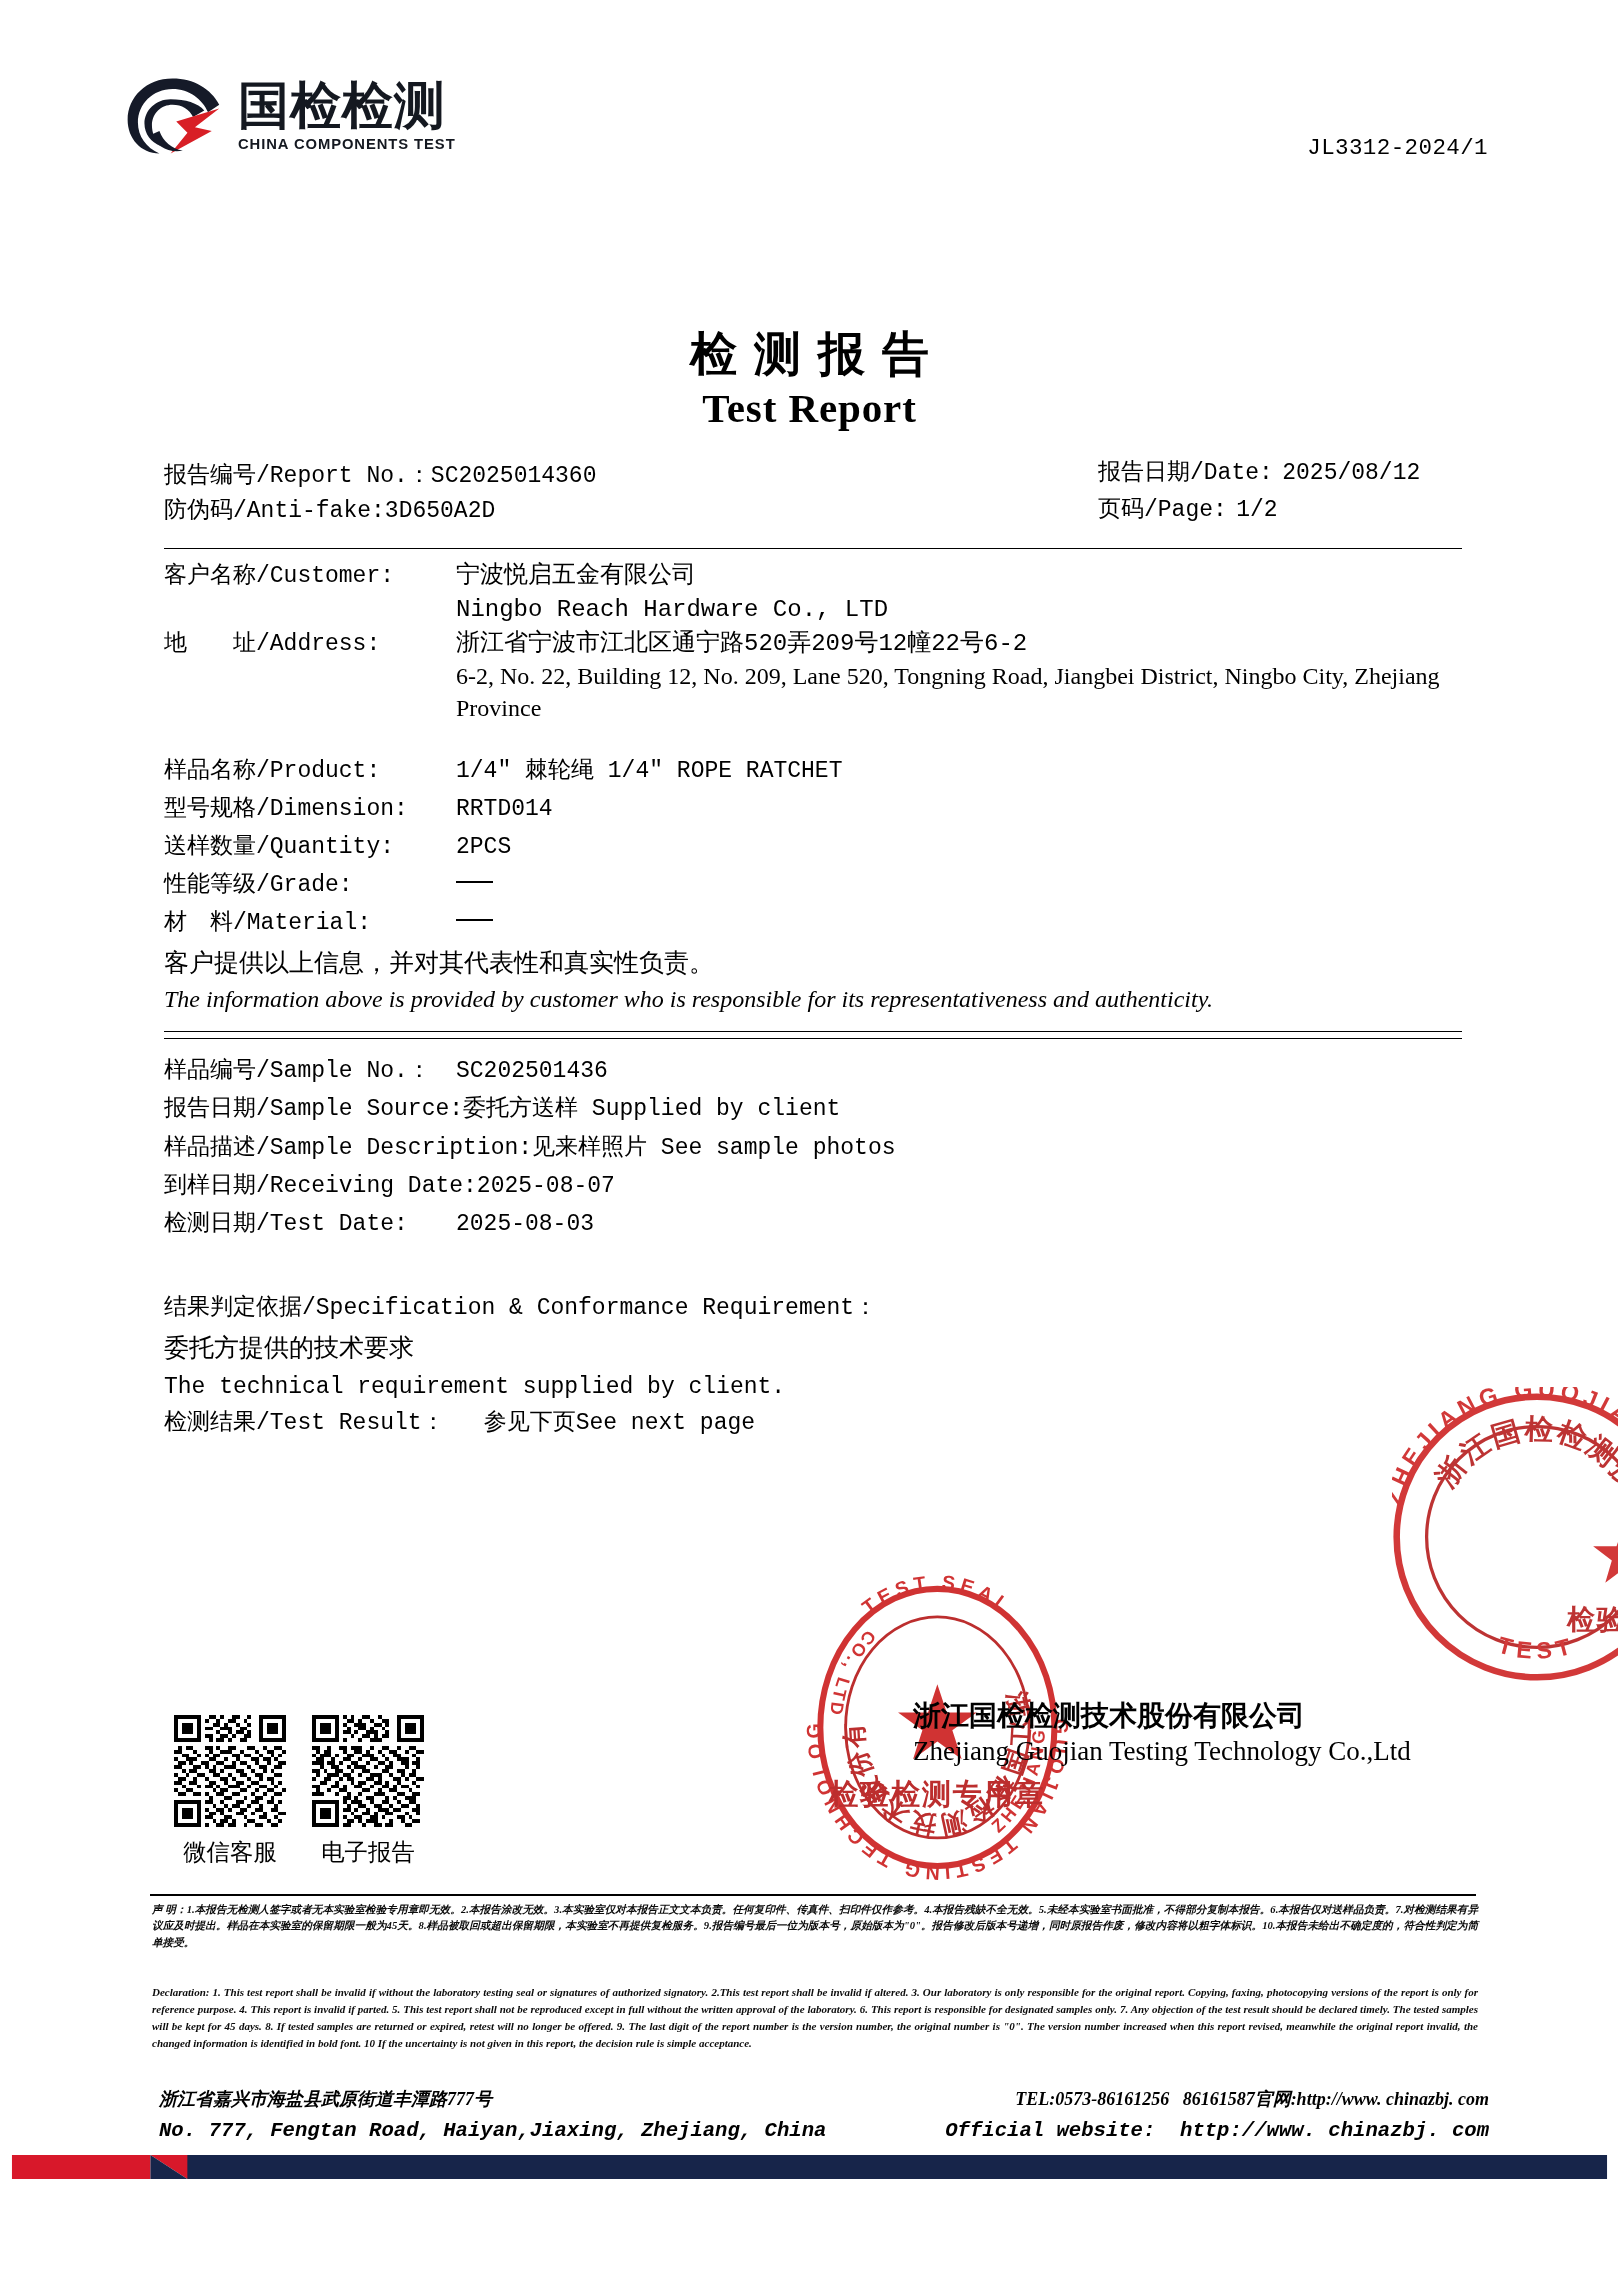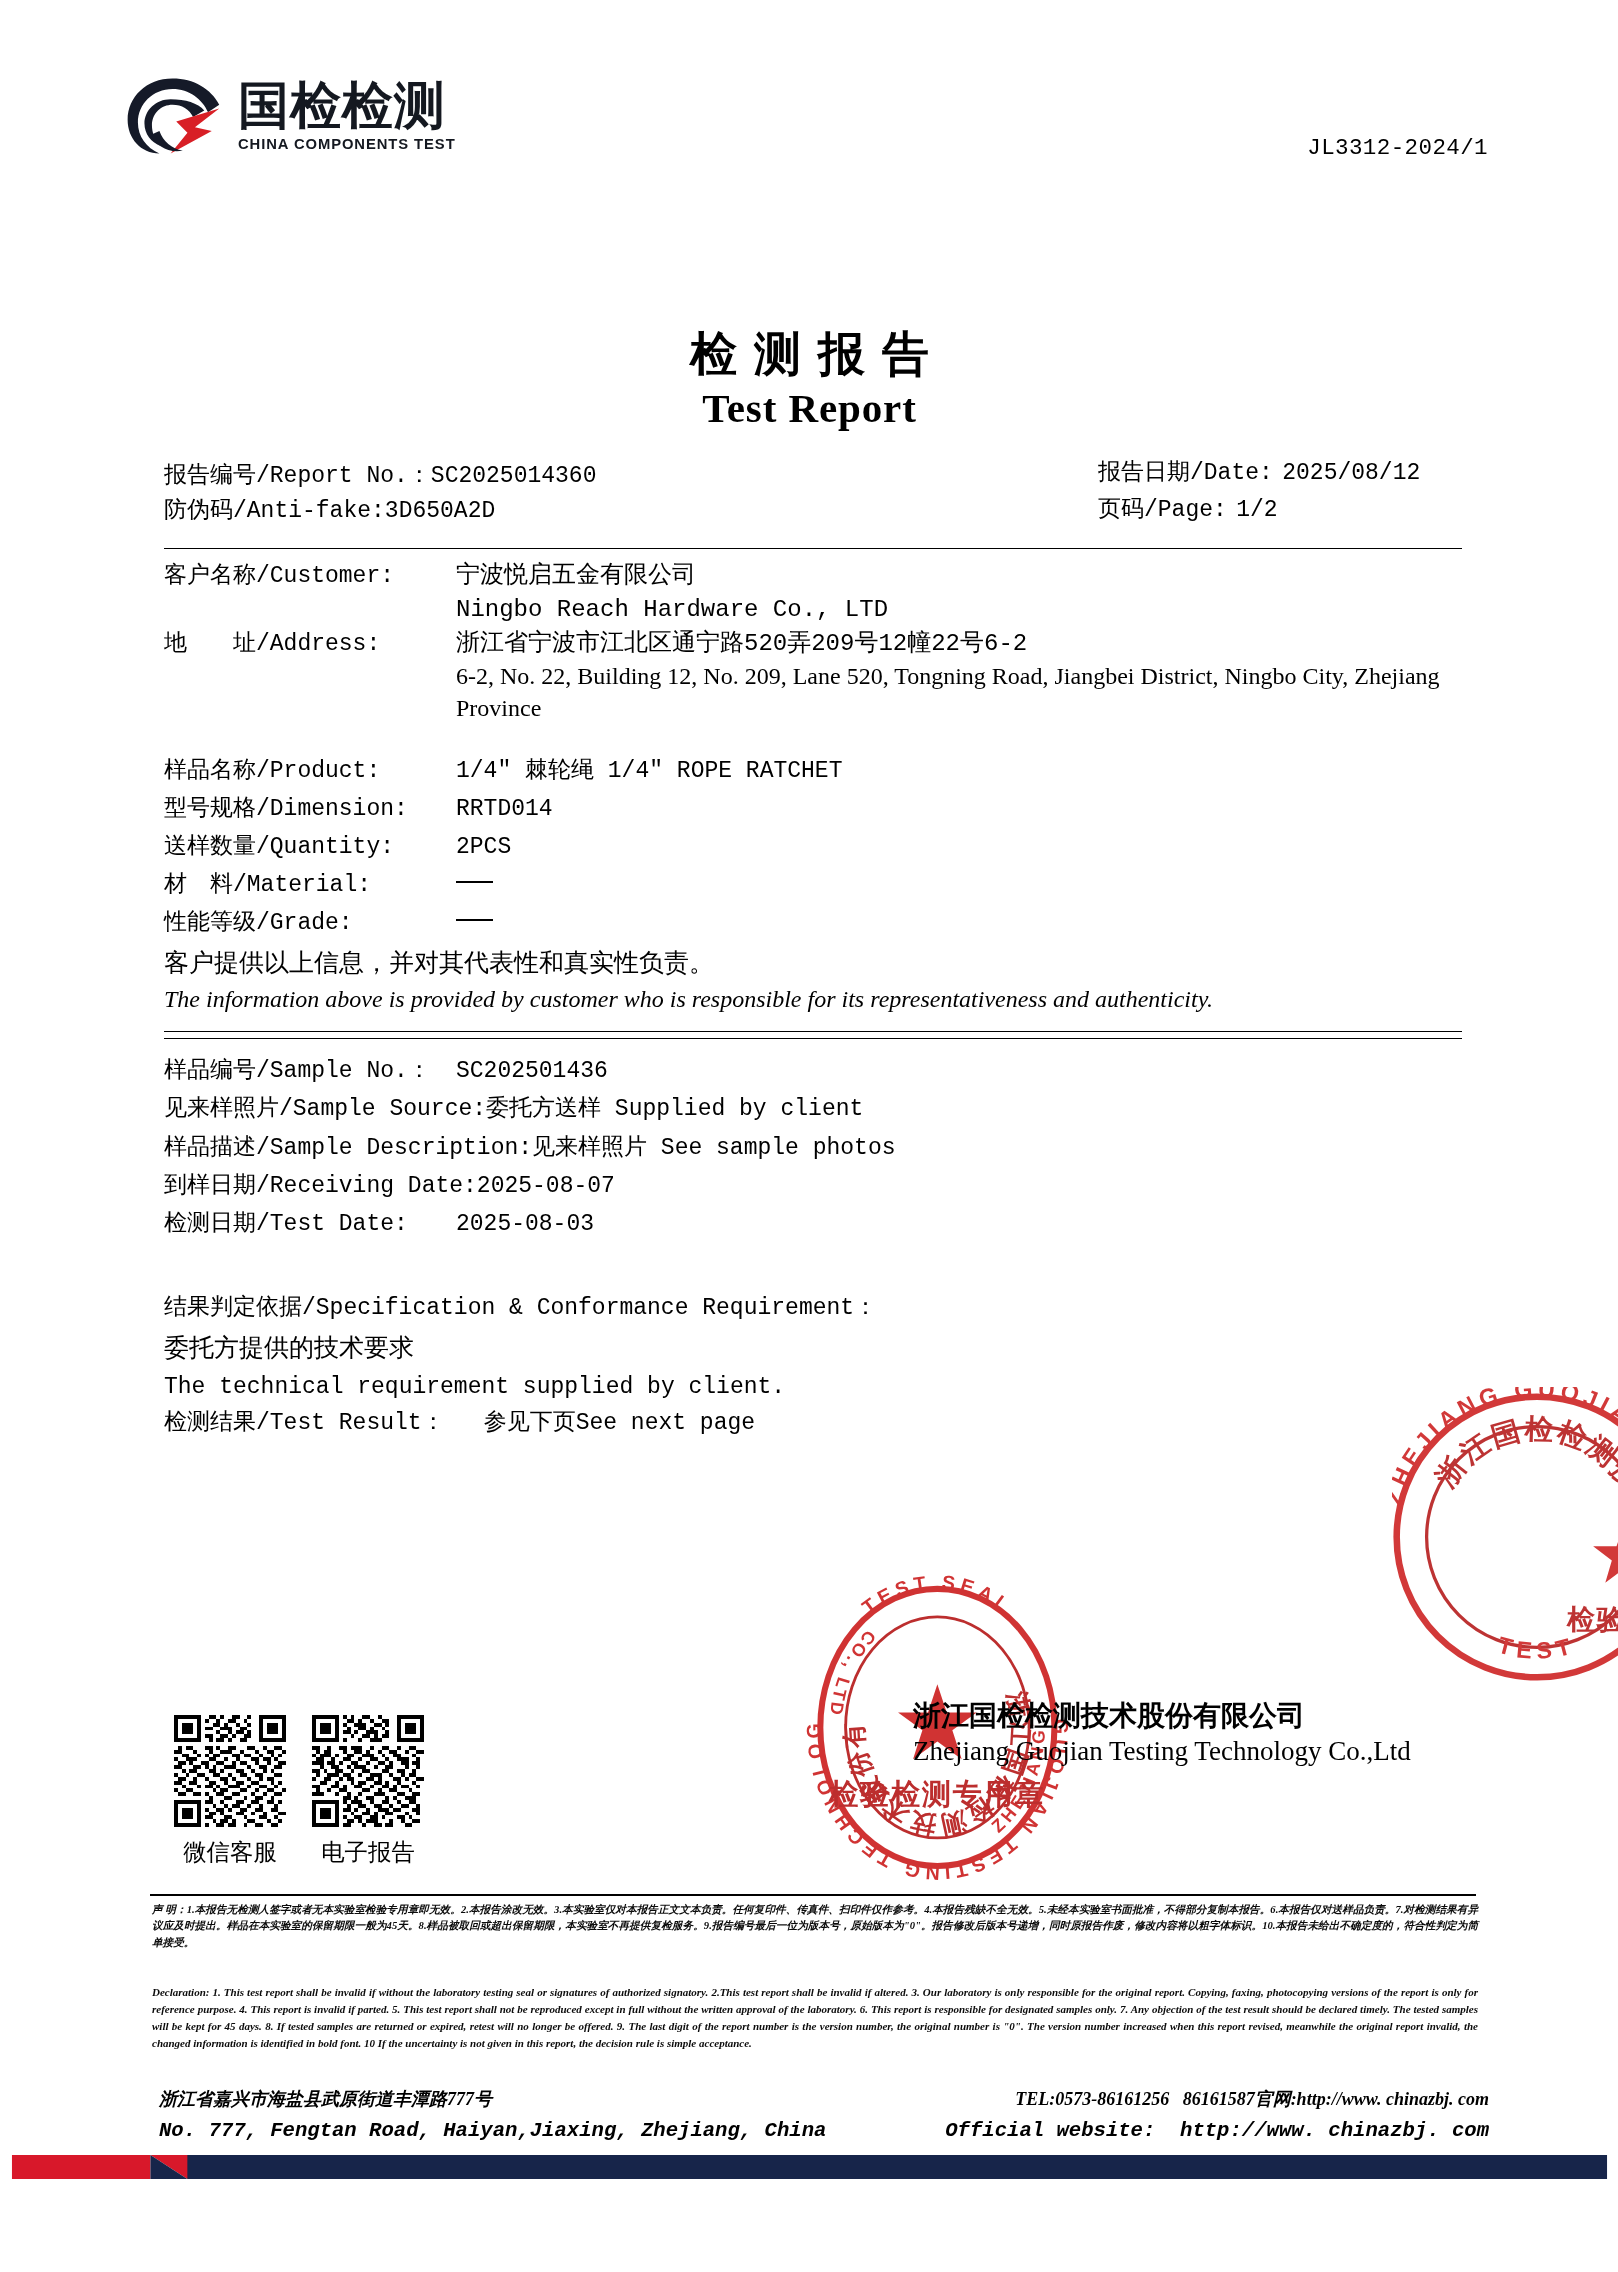--- a/index.html
+++ b/index.html
@@ -407,42 +407,42 @@
     </div>
     <div class="row">
       <span class="lbl w-col">型号规格/Dimension:</span>
       <span class="val">RRTD014</span>
     </div>
     <div class="row">
       <span class="lbl w-col">送样数量/Quantity:</span>
       <span class="val">2PCS</span>
     </div>
     <div class="row">
+      <span class="lbl w-col">性能等级/Grade:</span>
+      <span class="dash"></span>
+    </div>
+    <div class="row">
       <span class="lbl w-col">材　料/Material:</span>
       <span class="dash"></span>
     </div>
-    <div class="row">
-      <span class="lbl w-col">性能等级/Grade:</span>
-      <span class="dash"></span>
-    </div>
   </div>
 
   <div class="cust-note-cn">客户提供以上信息，并对其代表性和真实性负责。</div>
   <div class="cust-note-en">The information above  is provided by customer who is responsible for its representativeness and authenticity.</div>
 
   <hr class="rule" style="top:1031px">
   <hr class="rule-thin" style="top:1038px">
 
   <div class="section sample">
     <div class="row">
       <span class="lbl w-col">样品编号/Sample No.：</span>
       <span class="val">SC202501436</span>
     </div>
     <div class="row">
-      <span class="lbl w-col">见来样照片/Sample Source:</span>
+      <span class="lbl w-col">报告日期/Sample Source:</span>
       <span class="val">委托方送样 Supplied by client</span>
     </div>
     <div class="row">
       <span class="lbl w-col">样品描述/Sample Description:</span>
       <span class="val">见来样照片 See sample photos</span>
     </div>
     <div class="row">
       <span class="lbl w-col">到样日期/Receiving Date:</span>
       <span class="val">2025-08-07</span>
     </div>

